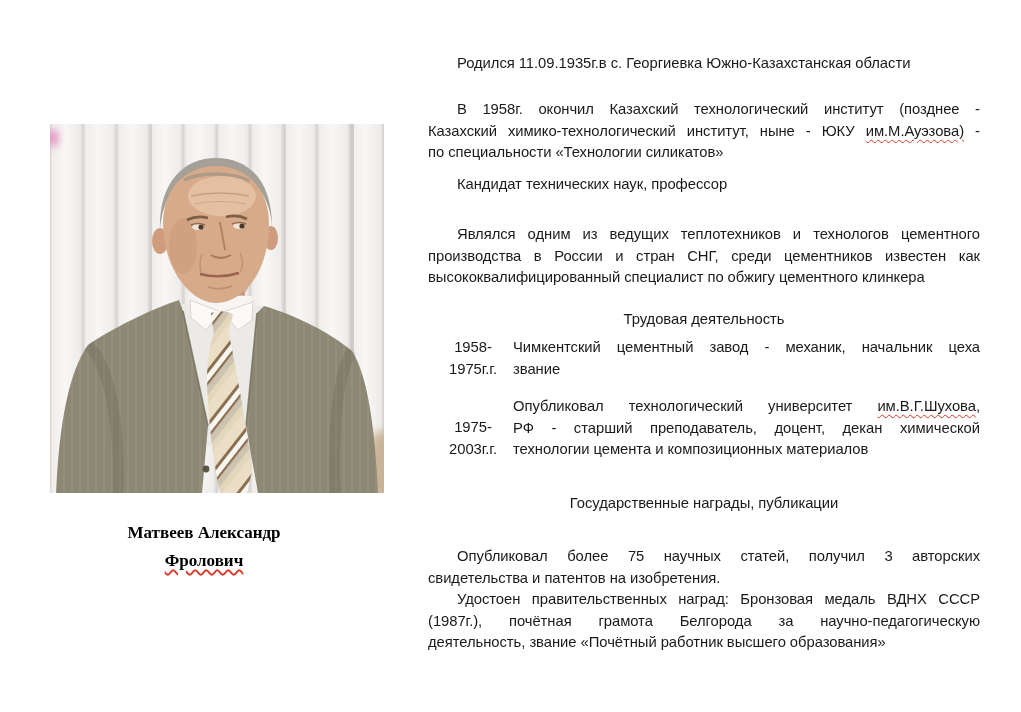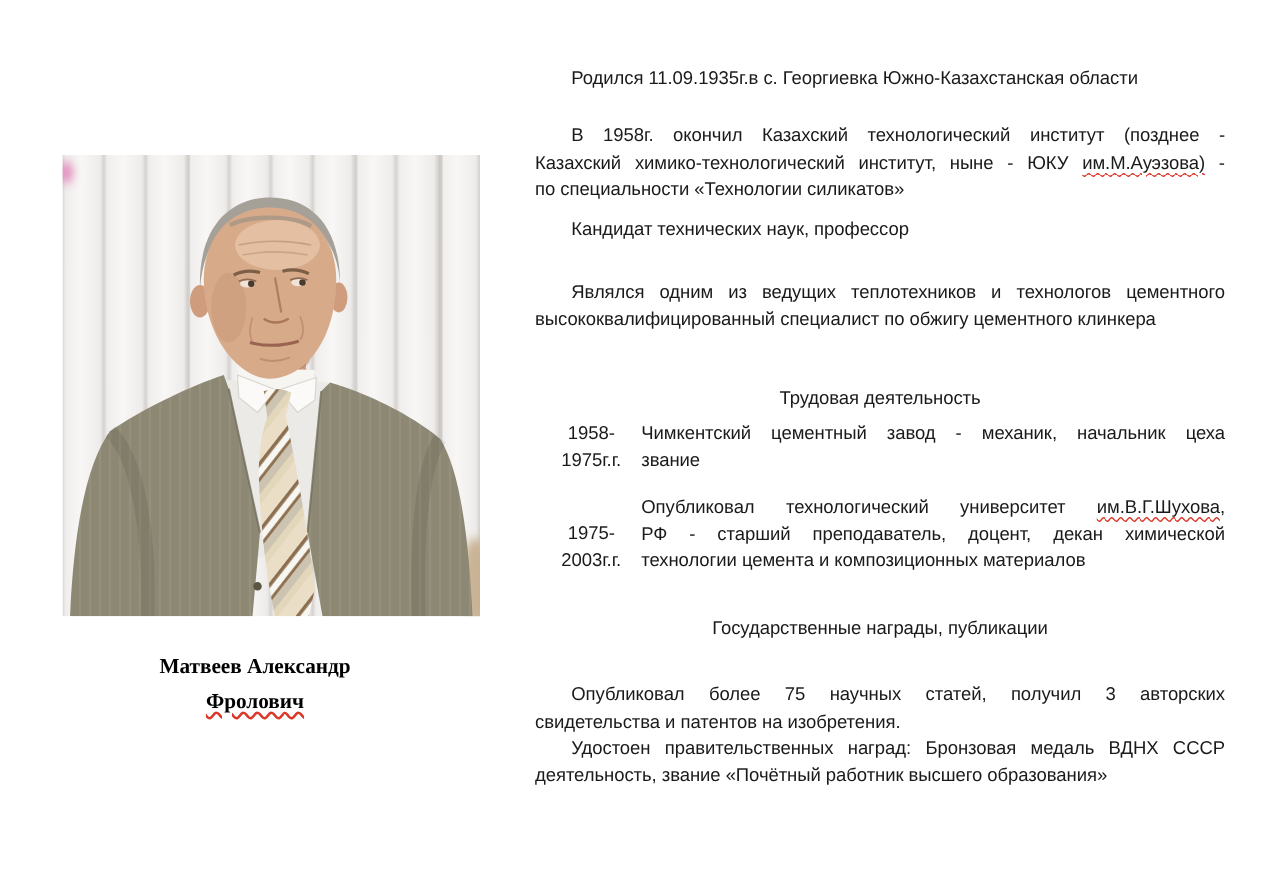--- a/index.html
+++ b/index.html
@@ -128,20 +128,21 @@
     <div class="blk" style="top:99px">
       <div class="l ind">В 1958г. окончил Казахский технологический институт (позднее -</div>
       <div class="l"><span>Казахский химико-технологический институт, ныне - ЮКУ </span><span class="sp">им.М.Ауэзова)</span><span> -</span></div>
       <div class="last">по специальности «Технологии силикатов»</div>
     </div>
 
     <div class="blk ind" style="top:174px">Кандидат технических наук, профессор</div>
 
     <div class="blk" style="top:224px">
       <div class="l ind">Являлся одним из ведущих теплотехников и технологов цементного</div>
+      <div class="l">производства в России и стран СНГ, среди цементников известен как</div>
       <div class="last">высококвалифицированный специалист по обжигу цементного клинкера</div>
     </div>
 
     <div class="blk hdr" style="top:309px">Трудовая деятельность</div>
 
     <div class="years" style="top:337px">
       <div>1958-</div>
       <div>1975г.г.</div>
     </div>
     <div class="jtxt" style="top:337px">
@@ -158,17 +159,18 @@
       <div class="l">РФ - старший преподаватель, доцент, декан химической</div>
       <div class="last">технологии цемента и композиционных материалов</div>
     </div>
 
     <div class="blk hdr" style="top:493px">Государственные награды, публикации</div>
 
     <div class="blk" style="top:546px">
       <div class="l ind">Опубликовал более 75 научных статей, получил 3 авторских</div>
       <div class="last">свидетельства и патентов на изобретения.</div>
       <div class="l ind">Удостоен правительственных наград: Бронзовая медаль ВДНХ СССР</div>
+      <div class="l">(1987г.), почётная грамота Белгорода за научно-педагогическую</div>
       <div class="last">деятельность, звание «Почётный работник высшего образования»</div>
     </div>
 
   </div>
 </div>
 
 </body></html>

